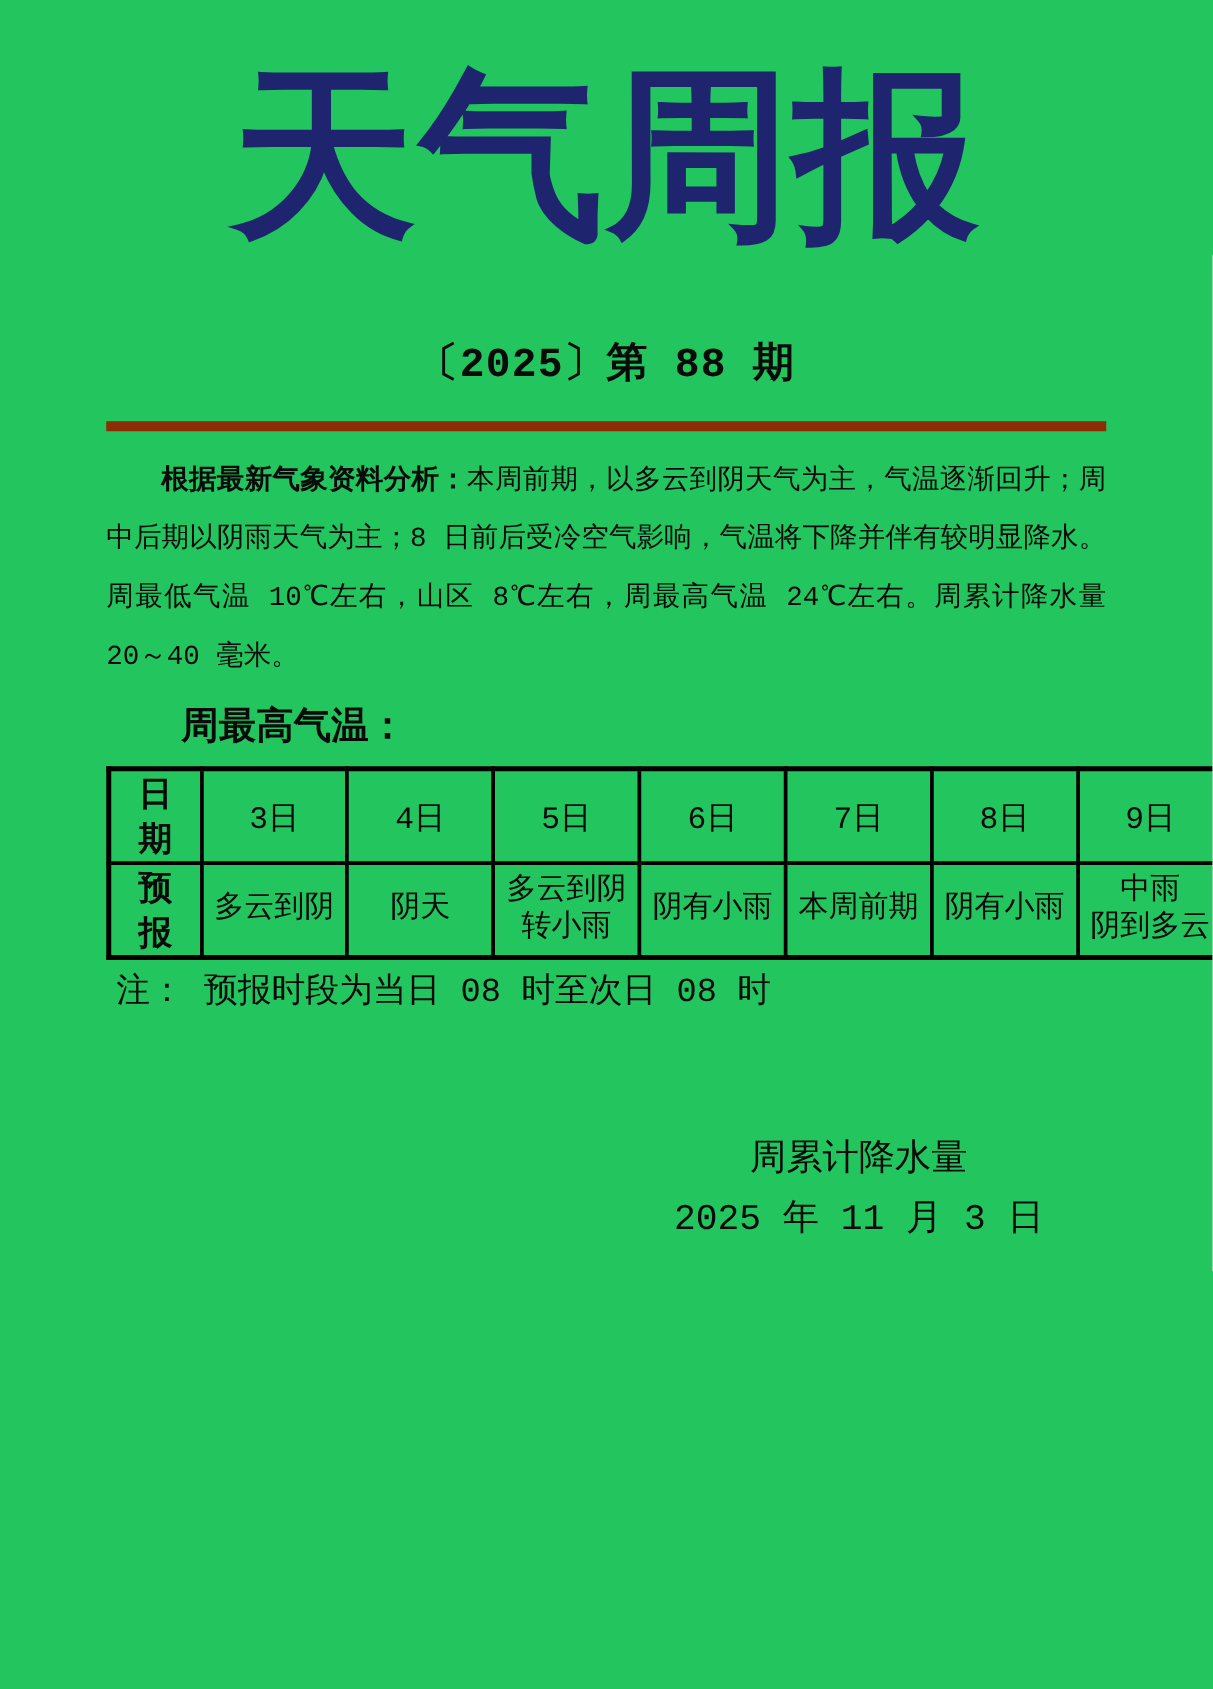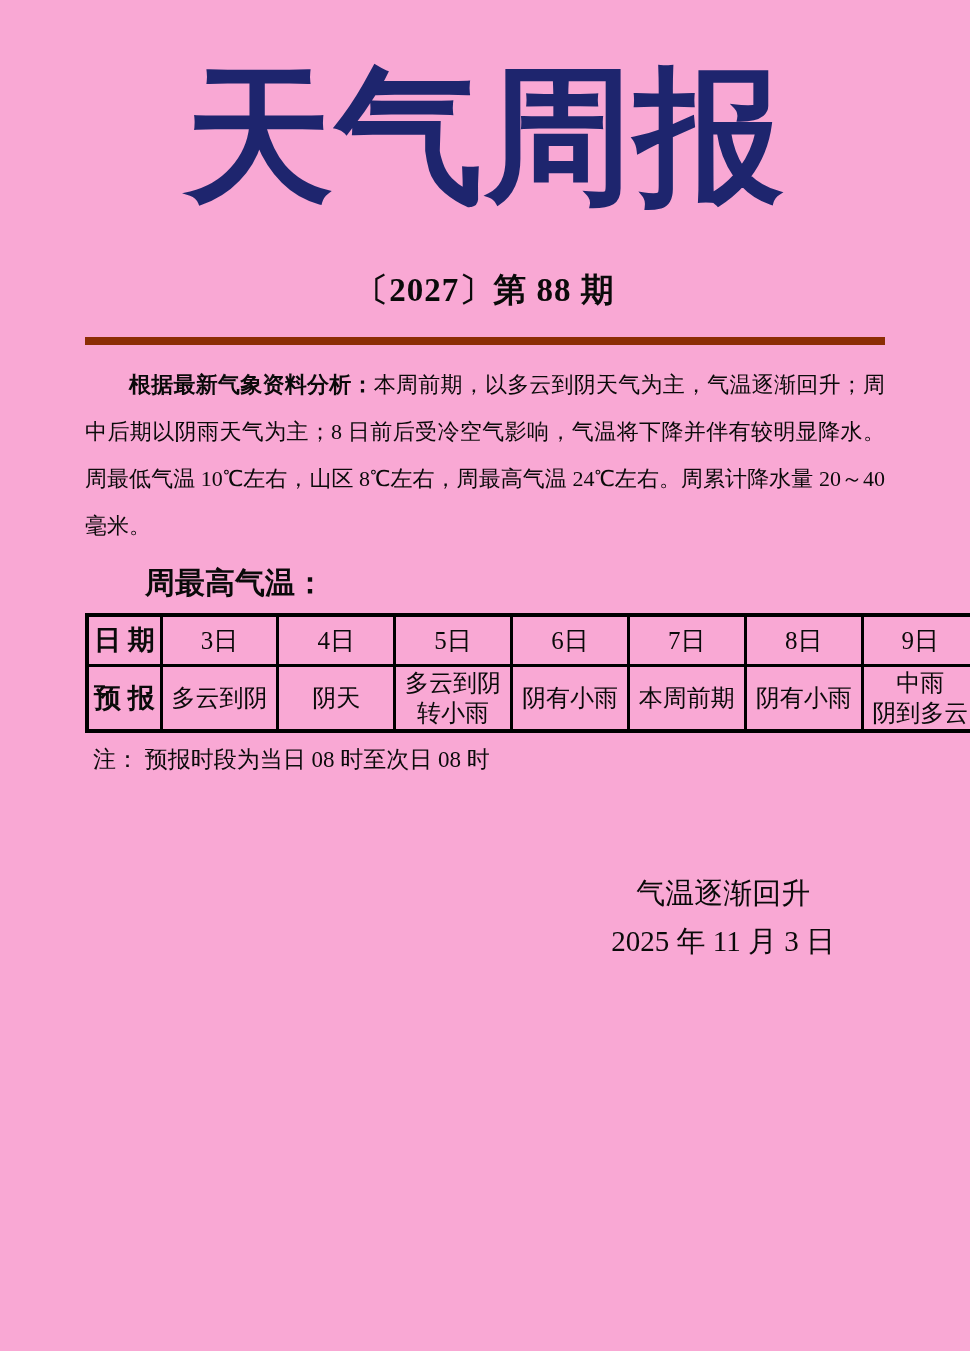--- a/index.html
+++ b/index.html
@@ -5,23 +5,23 @@
   html, body {
     margin: 0;
     padding: 0;
     background: #e8e8e8;
   }
   .page {
     position: relative;
     width: 970px;
     height: 1351px;
     margin: 0 auto;
-    background: #f9a8d4;
+    background: #22c55e;
     overflow: hidden;
-    font-family: Liberation Serif, serif;
+    font-family: Liberation Mono, monospace;
     color: #0a0a0a;
     box-sizing: border-box;
   }
   .content {
     padding: 52px 85px 0 85px;
     box-sizing: border-box;
   }
   .title {
     margin: 0;
     text-align: center;
@@ -97,21 +97,21 @@
   tr.r-temp  td, tr.r-temp  th { height: 54px; }
   tr.r-fore  td, tr.r-fore  th { height: 66px; }
   tr.r-fore td {
     font-size: 24px;
     line-height: 30px;
     white-space: pre-line;
   }
   .note {
     margin-top: 10px;
     margin-left: 8px;
-    font-size: 23px;
+    font-size: 27px;
     line-height: 34px;
   }
   .closing {
     margin-top: 12px;
   }
   .signature {
     margin-top: 92px;
     margin-right: 50px;
     margin-left: auto;
     width: fit-content;
@@ -121,21 +121,21 @@
   }
 </style>
 </head>
 <body>
 
 <div class="page">
   <div class="content">
 
     <h1 class="title">天气周报</h1>
 
-    <div class="issue">〔2027〕第 88 期</div>
+    <div class="issue">〔2025〕第 88 期</div>
 
 
     <div class="rule"></div>
 
     <p class="para"><span class="lead">根据最新气象资料分析：</span><span>本周前期，以多云到阴天气为主，气温逐渐回升；周中后期以阴雨天气为主；8 日前后受冷空气影响，气温将下降并伴有较明显降水。周最低气温 10℃左右，山区 8℃左右，周最高气温 24℃左右。周累计降水量 20～40 毫米。</span></p>
 
     <div class="section-heading">周最高气温：</div>
 
     <table class="forecast-table">
       <tbody>
@@ -161,18 +161,18 @@
         <td>中雨
 阴到多云</td>
       </tr>
     </tbody>
       </table>
 
     <div class="note">注： 预报时段为当日 08 时至次日 08 时</div>
 
 
     <div class="signature">
-      <div>气温逐渐回升</div>
+      <div>周累计降水量</div>
       <div>2025 年 11 月 3 日</div>
     </div>
 
   </div>
 </div>
 
 </body></html>

